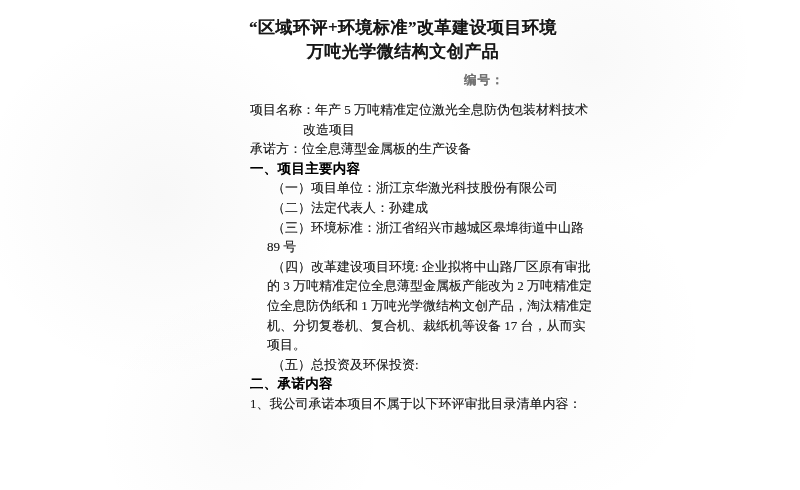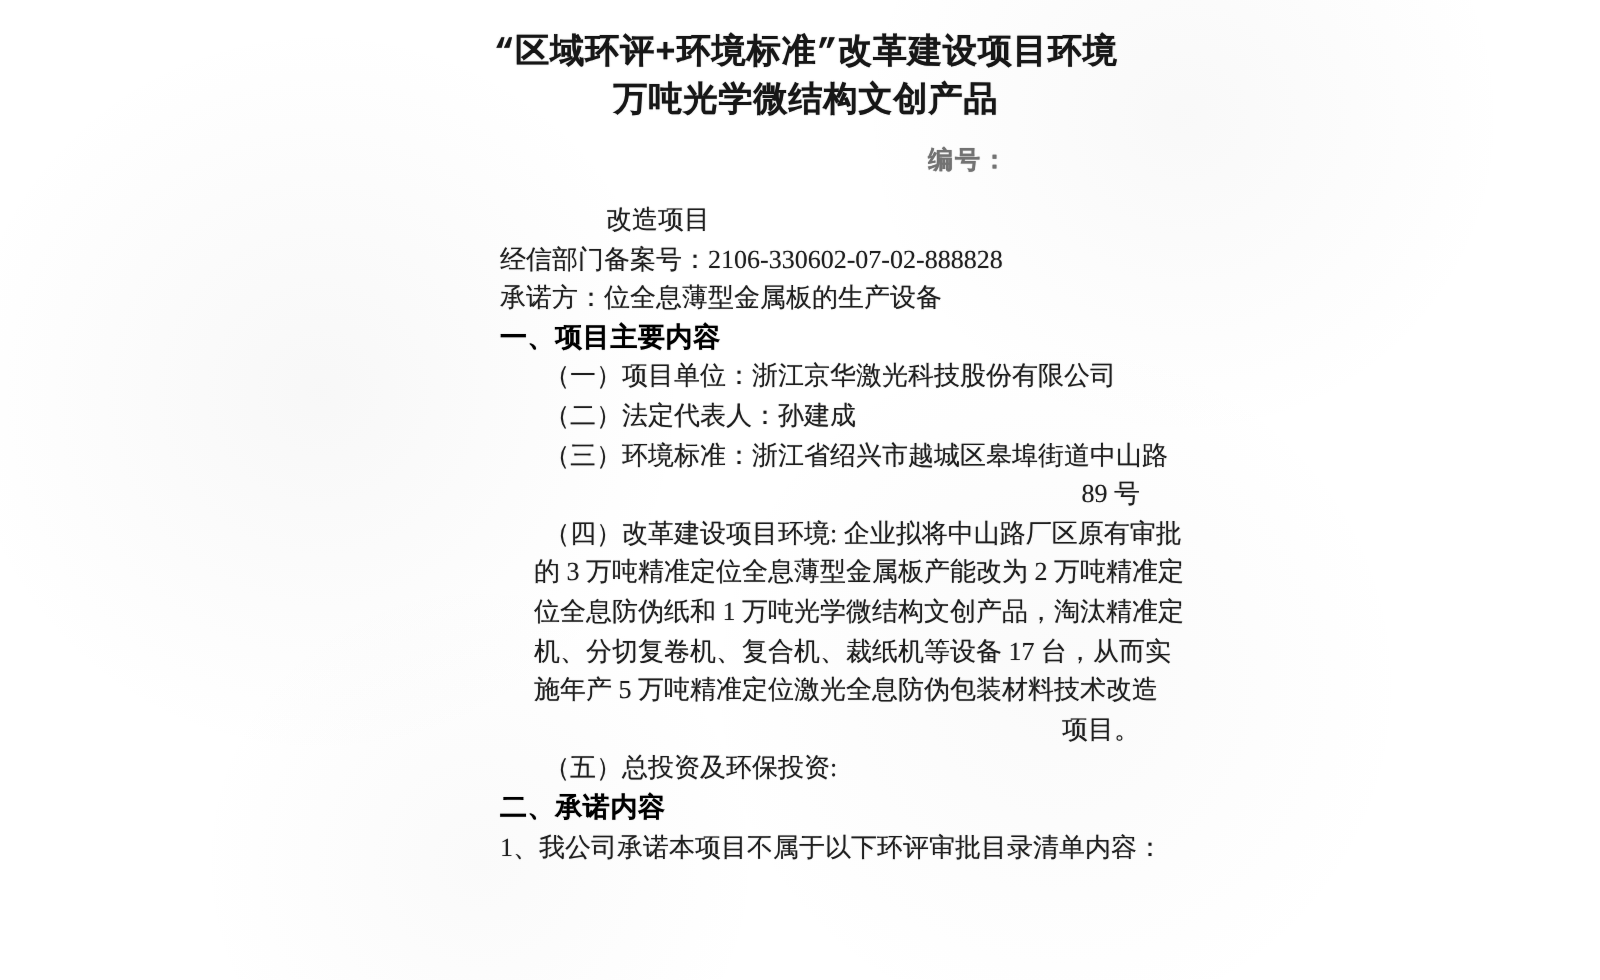--- a/index.html
+++ b/index.html
@@ -25,21 +25,21 @@
       radial-gradient(circle at 66% 70%, rgba(130,130,130,0.04), rgba(130,130,130,0) 28%),
       radial-gradient(circle at 30% 88%, rgba(130,130,130,0.04), rgba(130,130,130,0) 20%);
     pointer-events: none;
   }
   .doc-title {
     position: absolute;
     left: 238px;
     top: 16px;
     width: 330px;
     text-align: center;
-    font-family: Liberation Mono, monospace;
+    font-family: Liberation Serif, serif;
     font-weight: bold;
     font-size: 17px;
     line-height: 24px;
     letter-spacing: 0.5px;
     color: #171717;
     text-shadow: 0 0 0.6px rgba(25,25,25,0.55);
   }
   .doc-number {
     position: absolute;
     left: 464px;
@@ -59,21 +59,21 @@
     color: #202020;
     text-shadow: 0 0 0.6px rgba(30,30,30,0.45);
   }
   .line {
     height: 19.6px;
     line-height: 19.6px;
     white-space: nowrap;
   }
   .l-wrap  { padding-left: 53px; }
   .l-item  { padding-left: 22px; }
-  .l-cont  { padding-left: 17px; text-align: right; }
+  .l-cont  { padding-left: 17px; }
   .l-head  {
     font-family: "Liberation Sans", "DejaVu Sans", sans-serif;
     font-weight: bold;
     font-size: 13.5px;
     letter-spacing: 0.3px;
     color: #000000;
   }
 </style>
 </head>
 <body>
@@ -81,32 +81,31 @@
 <div class="scan-texture"></div>
 
 <div class="doc-title">
   <div>“区域环评+环境标准”改革建设项目环境</div>
   <div>万吨光学微结构文创产品</div>
 </div>
 
 <div class="doc-number">编号：</div>
 
 <div class="doc-body">
+  <div class="line">项目名称：年产 5 万吨精准定位激光全息防伪包装材料技术</div>
   <div class="line l-wrap">改造项目</div>
-  <div class="line">经信部门备案号：2106-330602-07-02-888828</div>
   <div class="line">承诺方：位全息薄型金属板的生产设备</div>
 
   <div class="line l-head">一、项目主要内容</div>
   <div class="line l-item">（一）项目单位：浙江京华激光科技股份有限公司</div>
   <div class="line l-item">（二）法定代表人：孙建成</div>
   <div class="line l-item">（三）环境标准：浙江省绍兴市越城区皋埠街道中山路</div>
   <div class="line l-cont">89 号</div>
   <div class="line l-item">（四）改革建设项目环境: 企业拟将中山路厂区原有审批</div>
   <div class="line l-cont">的 3 万吨精准定位全息薄型金属板产能改为 2 万吨精准定</div>
   <div class="line l-cont">位全息防伪纸和 1 万吨光学微结构文创产品，淘汰精准定</div>
   <div class="line l-cont">机、分切复卷机、复合机、裁纸机等设备 17 台，从而实</div>
-  <div class="line l-cont">施年产 5 万吨精准定位激光全息防伪包装材料技术改造</div>
   <div class="line l-cont">项目。</div>
   <div class="line l-item">（五）总投资及环保投资:</div>
 
   <div class="line l-head">二、承诺内容</div>
   <div class="line">1、我公司承诺本项目不属于以下环评审批目录清单内容：</div>
 </div>
 
 </body></html>

